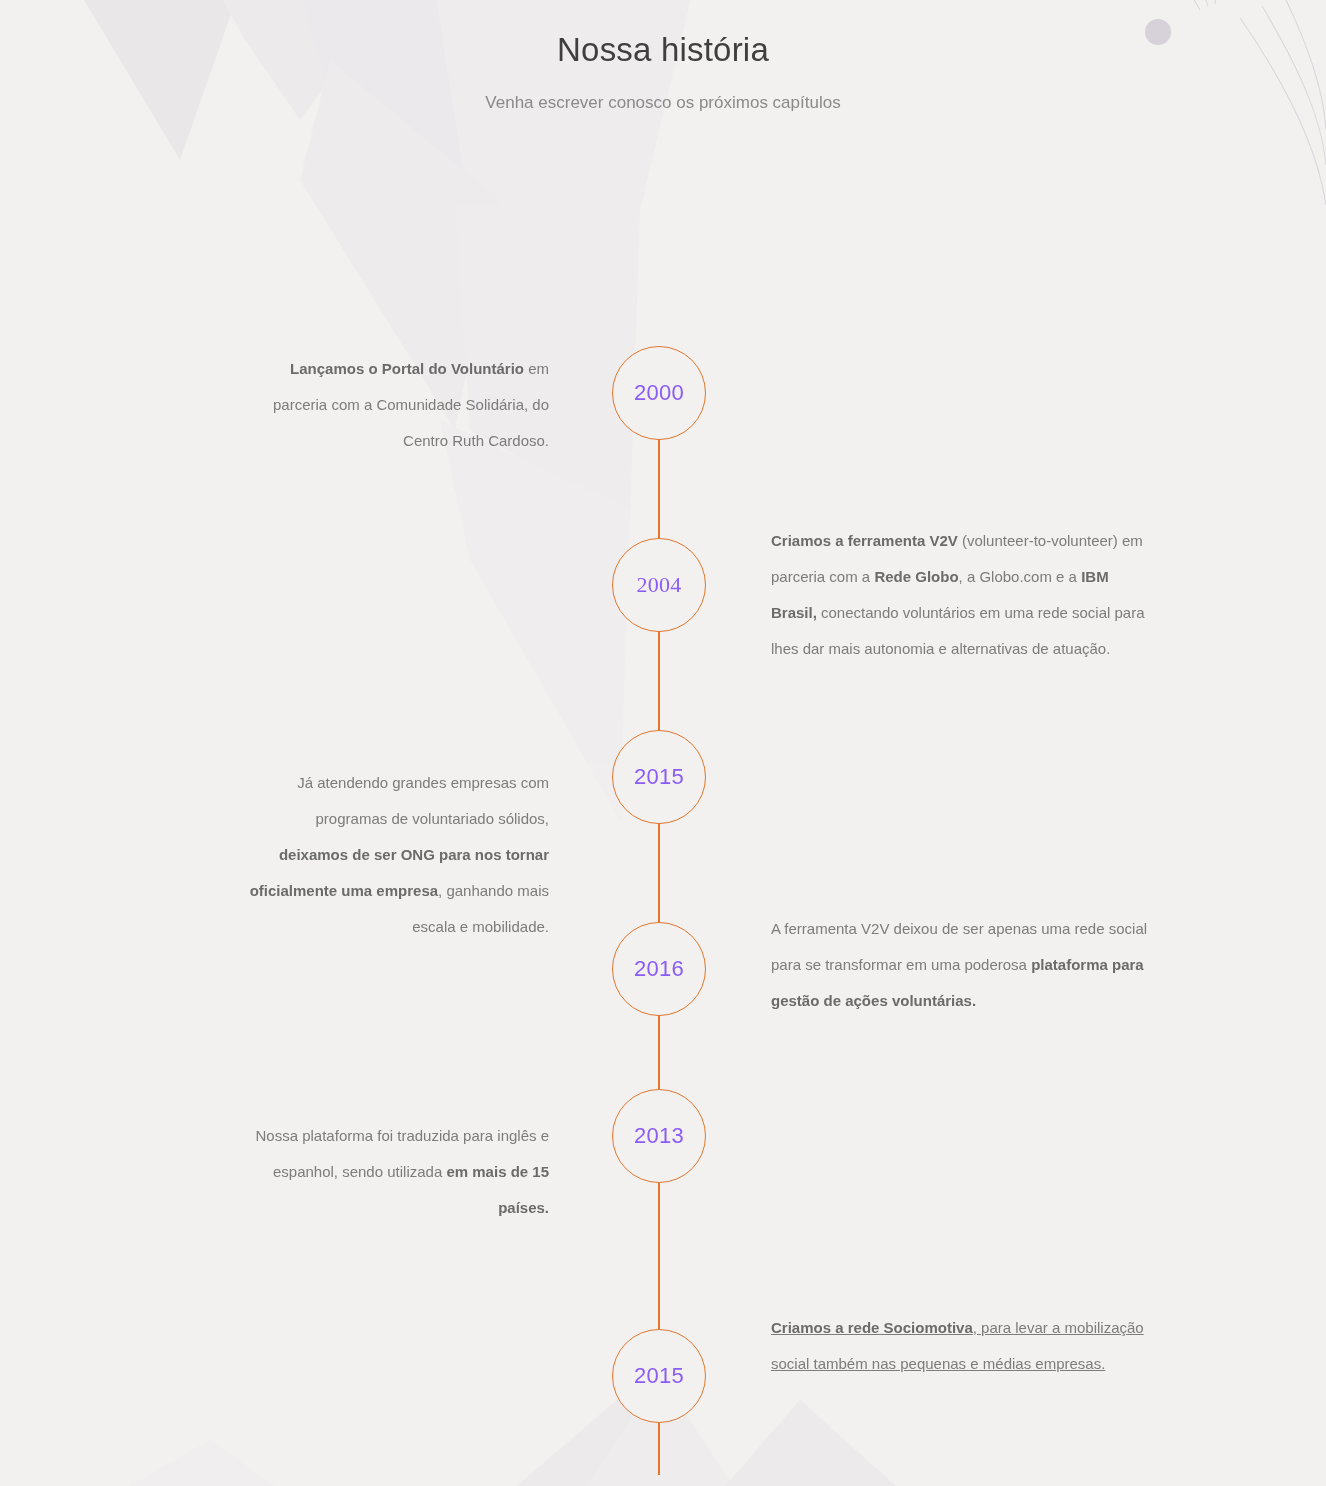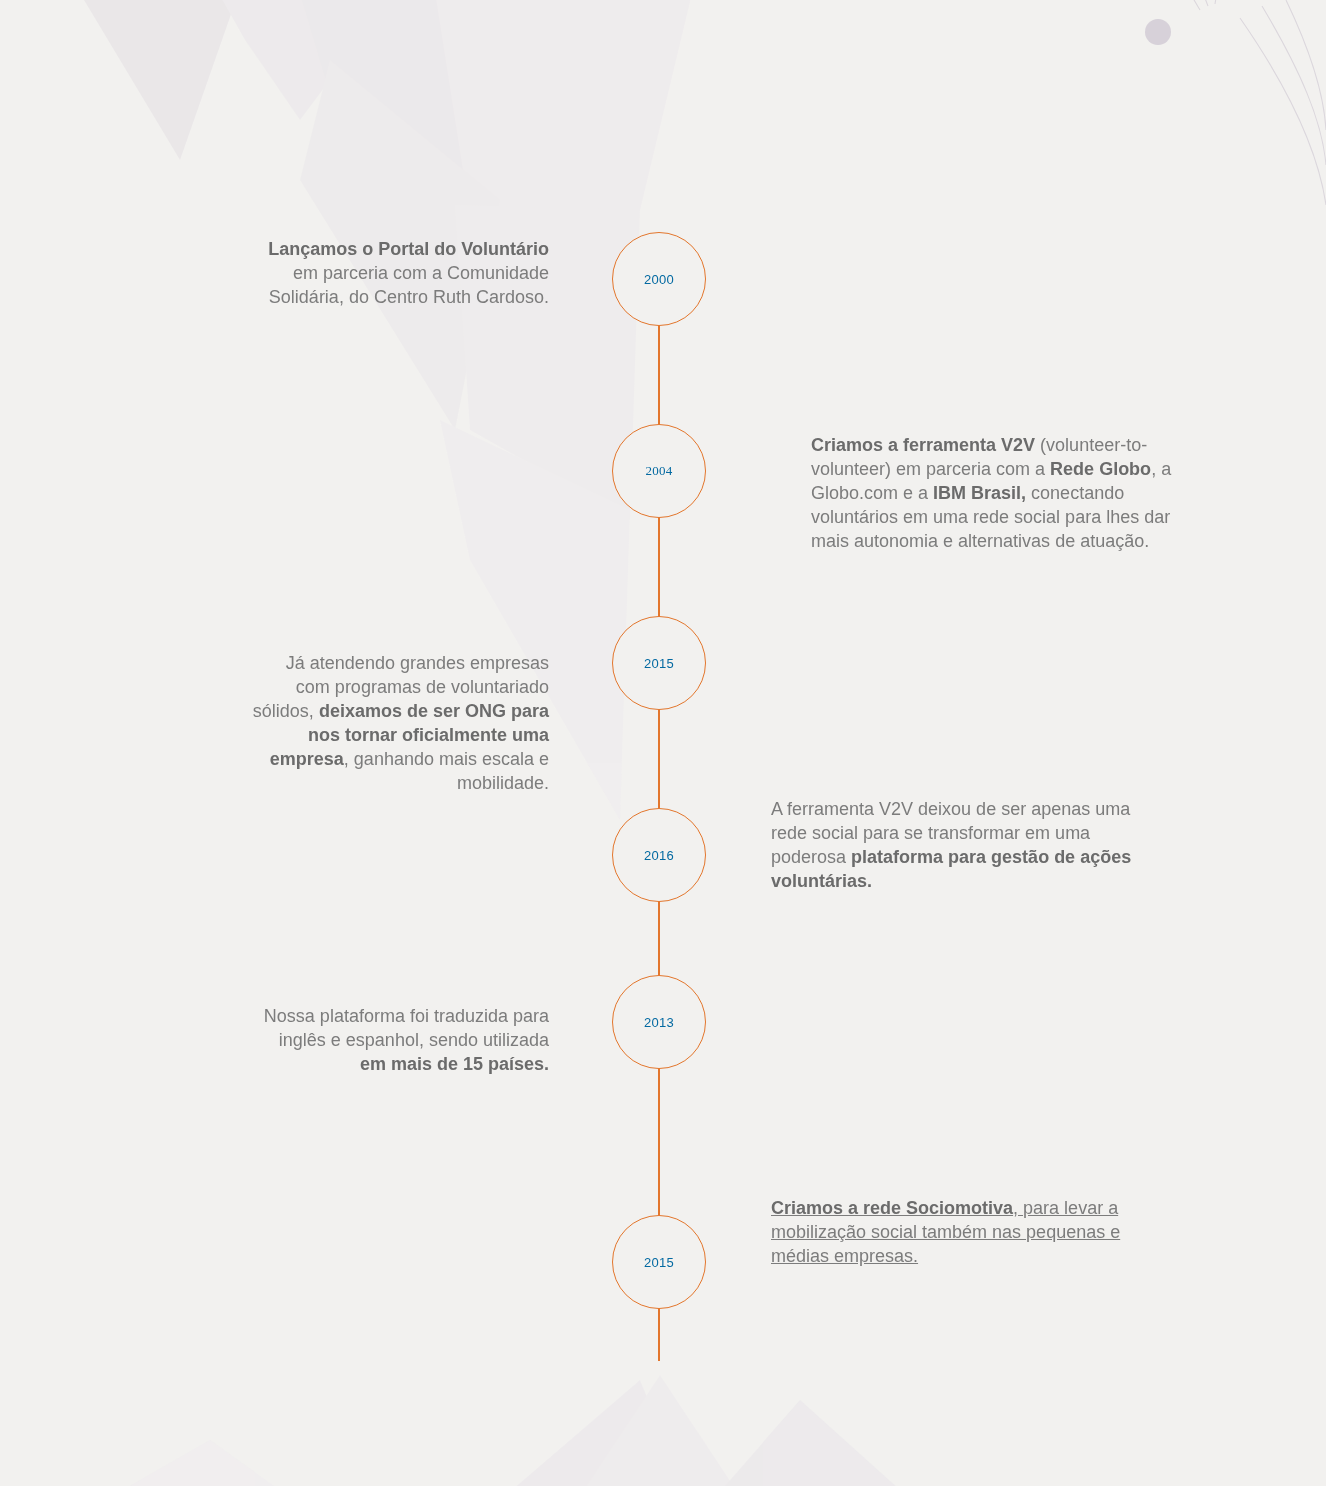--- a/index.html
+++ b/index.html
@@ -73,31 +73,31 @@
     border: 1.5px solid #e3762c;
     border-radius: 50%;
     background: #f2f1ef;
     z-index: 3;
     display: flex;
     align-items: center;
     justify-content: center;
   }
 
   .node-year {
-    font-size: 13px;
-    color: #0369a1;
+    font-size: 22px;
+    color: #8b5cf6;
     font-weight: 400;
     letter-spacing: 0.3px;
     text-align: center;
   }
 
   .entry-text {
     position: absolute;
-    font-size: 18px;
-    line-height: 24px;
+    font-size: 15px;
+    line-height: 36px;
     color: #7c7c7c;
     z-index: 2;
   }
 
   .entry-text.left {
     right: 777px;
     width: 300px;
     text-align: right;
   }
 
@@ -137,32 +137,36 @@
   <g opacity="0.5">
     <polygon points="470,1526 640,1380 700,1526" fill="#e9e5ea"></polygon>
     <polygon points="560,1526 660,1375 760,1526" fill="#ece8ec"></polygon>
     <polygon points="690,1526 800,1400 940,1526" fill="#e8e4e9"></polygon>
     <polygon points="60,1526 210,1440 330,1526" fill="#efecef"></polygon>
   </g>
 </svg>
 
 <div class="page">
 
+  <div class="header">
+    <h1 class="page-title">Nossa história</h1>
+    <p class="page-subtitle">Venha escrever conosco os próximos capítulos</p>
+  </div>
 
   <div class="timeline">
     <div class="axis-line"></div>
     <div id="entries">
         <div class="node" style="top: 189px;">
           <span class="node-year">2000</span>
         </div>
         <div class="entry-text left" style="top: 194px;"><b>Lançamos o Portal do Voluntário</b><span> em parceria com a Comunidade Solidária, do Centro Ruth Cardoso.</span></div>
         <div class="node" style="top: 381px; font-family: Liberation Serif, serif;">
           <span class="node-year">2004</span>
         </div>
-        <div class="entry-text right" style="top: 390px; margin-left: 40px;"><b>Criamos a ferramenta V2V</b><span> (volunteer-to-volunteer) em parceria com a </span><b>Rede Globo</b><span>, a Globo.com e a </span><b>IBM Brasil,</b><span> conectando voluntários em uma rede social para lhes dar mais autonomia e alternativas de atuação.</span></div>
+        <div class="entry-text right" style="top: 366px;"><b>Criamos a ferramenta V2V</b><span> (volunteer-to-volunteer) em parceria com a </span><b>Rede Globo</b><span>, a Globo.com e a </span><b>IBM Brasil,</b><span> conectando voluntários em uma rede social para lhes dar mais autonomia e alternativas de atuação.</span></div>
         <div class="node" style="top: 573px;">
           <span class="node-year">2015</span>
         </div>
         <div class="entry-text left" style="top: 608px;"><span>Já atendendo grandes empresas com programas de voluntariado sólidos, </span><b>deixamos de ser ONG para nos tornar oficialmente uma empresa</b><span>, ganhando mais escala e mobilidade.</span></div>
         <div class="node" style="top: 765px;">
           <span class="node-year">2016</span>
         </div>
         <div class="entry-text right" style="top: 754px;"><span>A ferramenta V2V deixou de ser apenas uma rede social para se transformar em uma poderosa </span><b>plataforma para gestão de ações voluntárias.</b></div>
         <div class="node" style="top: 932px;">
           <span class="node-year">2013</span>

